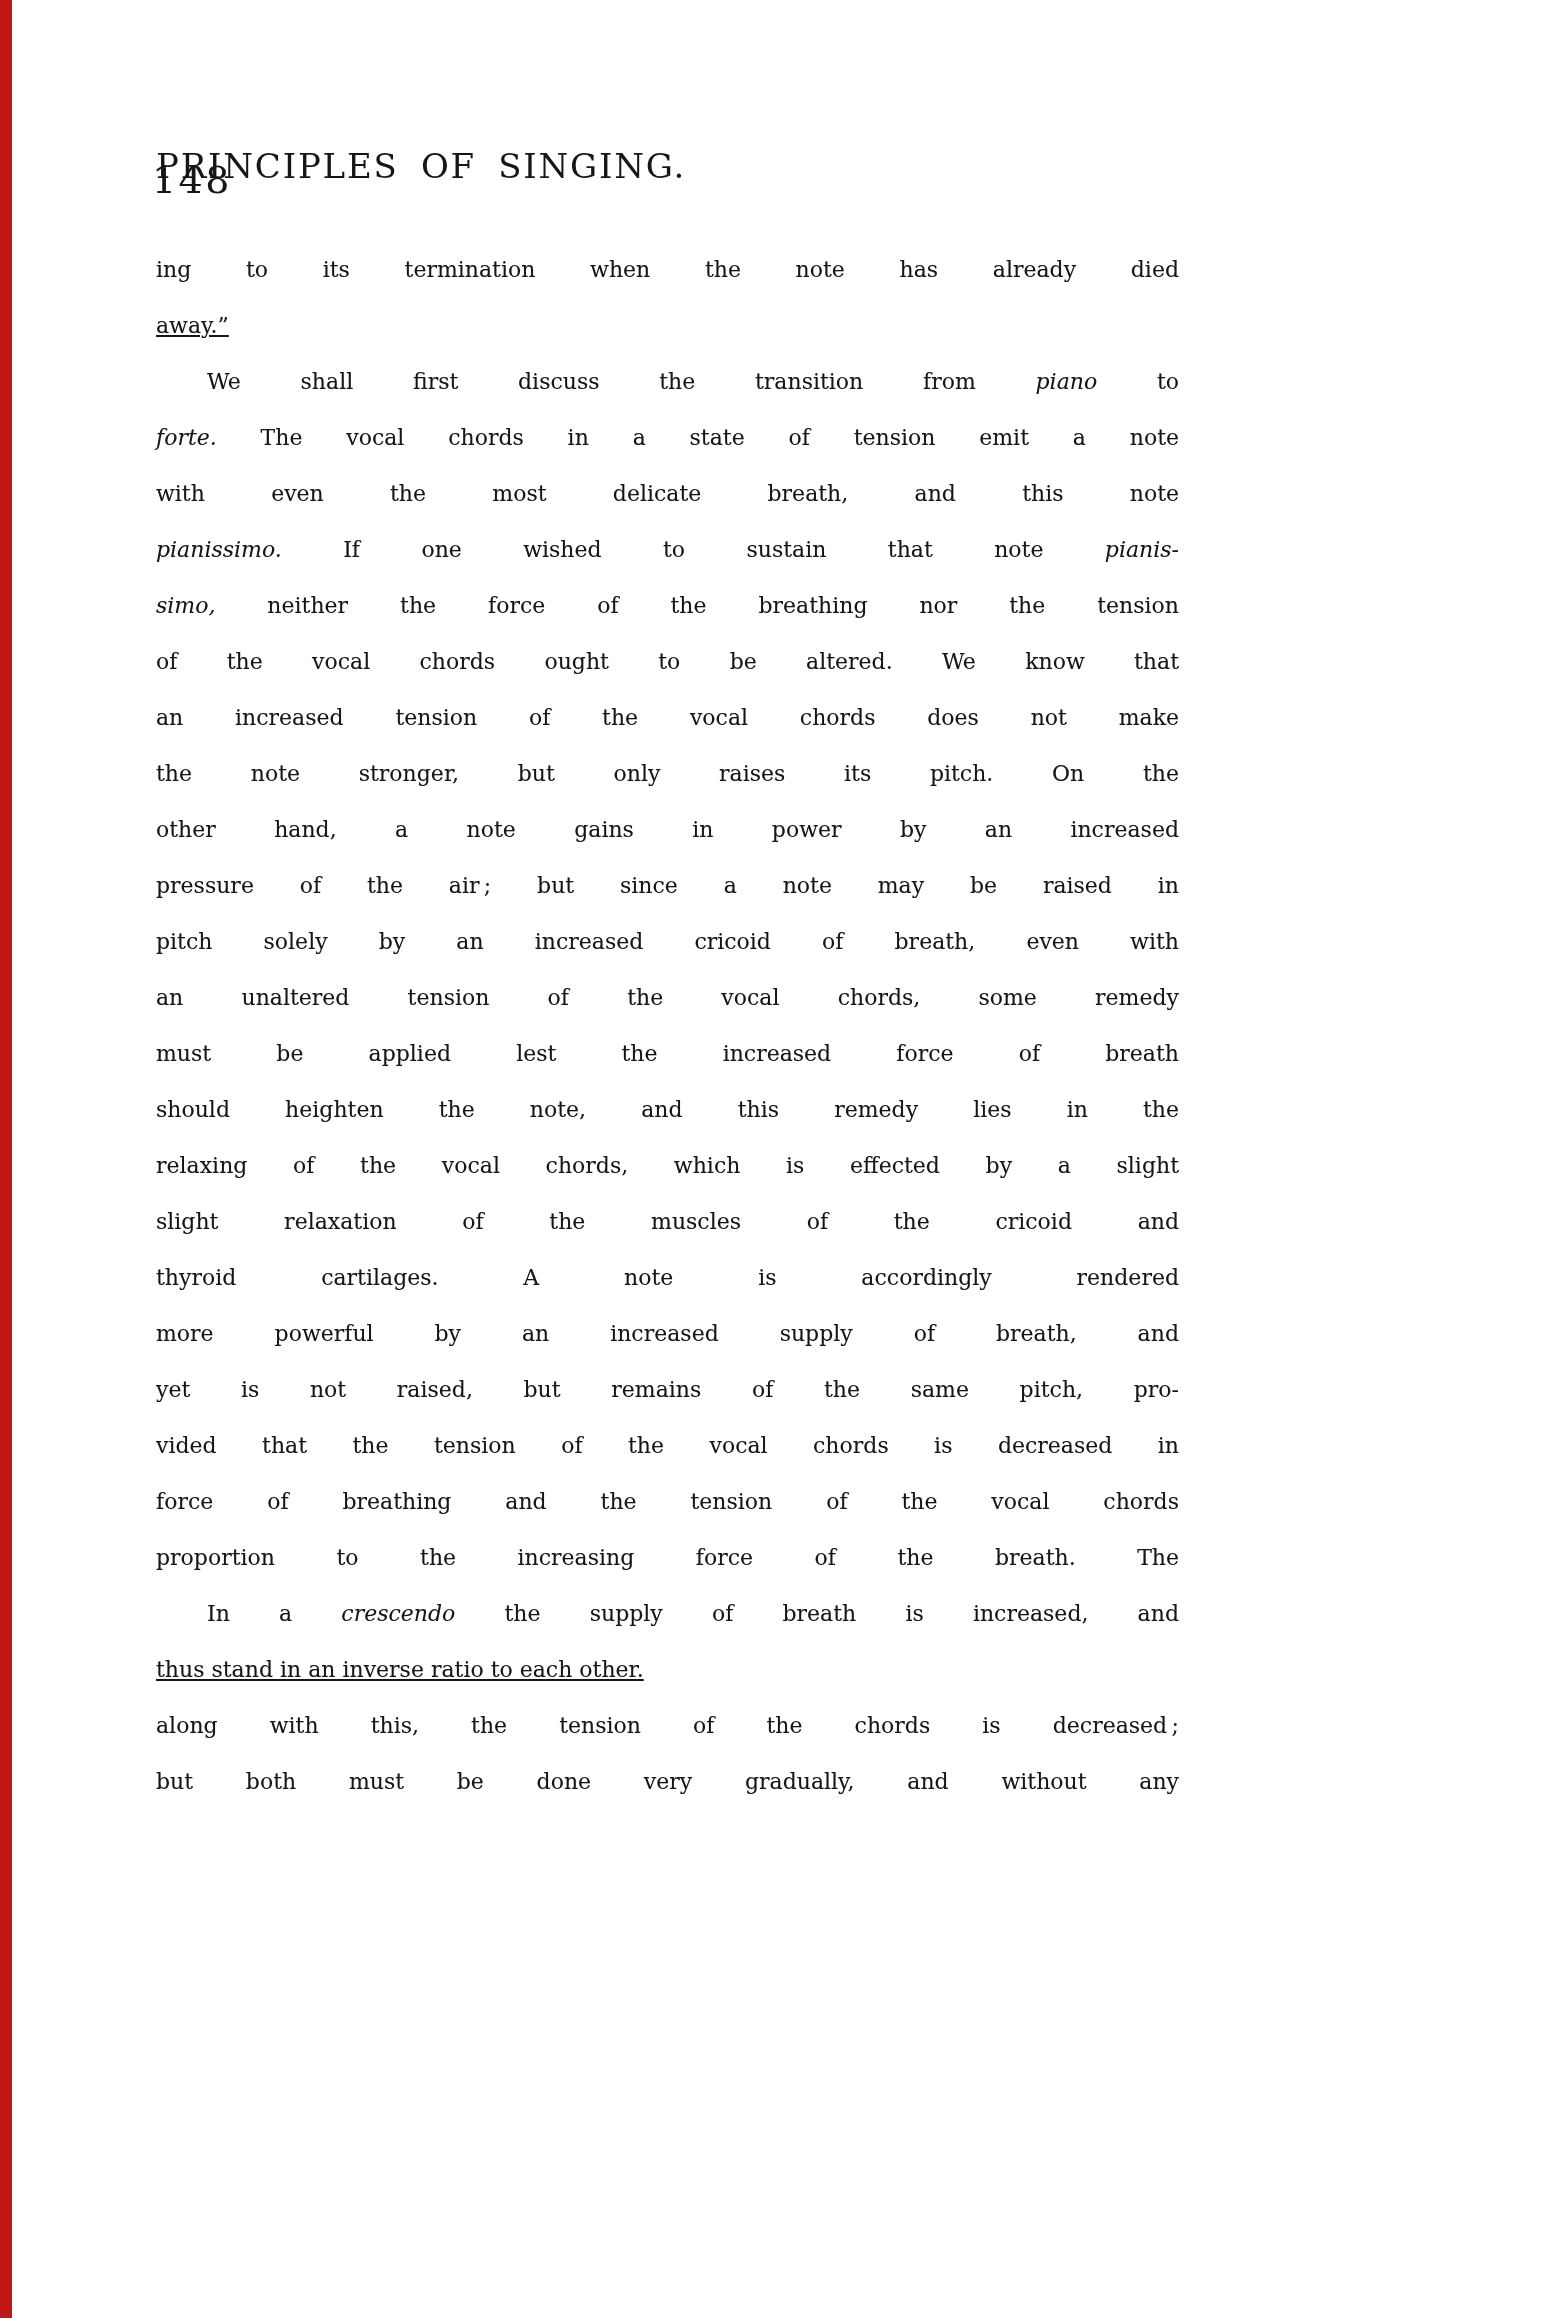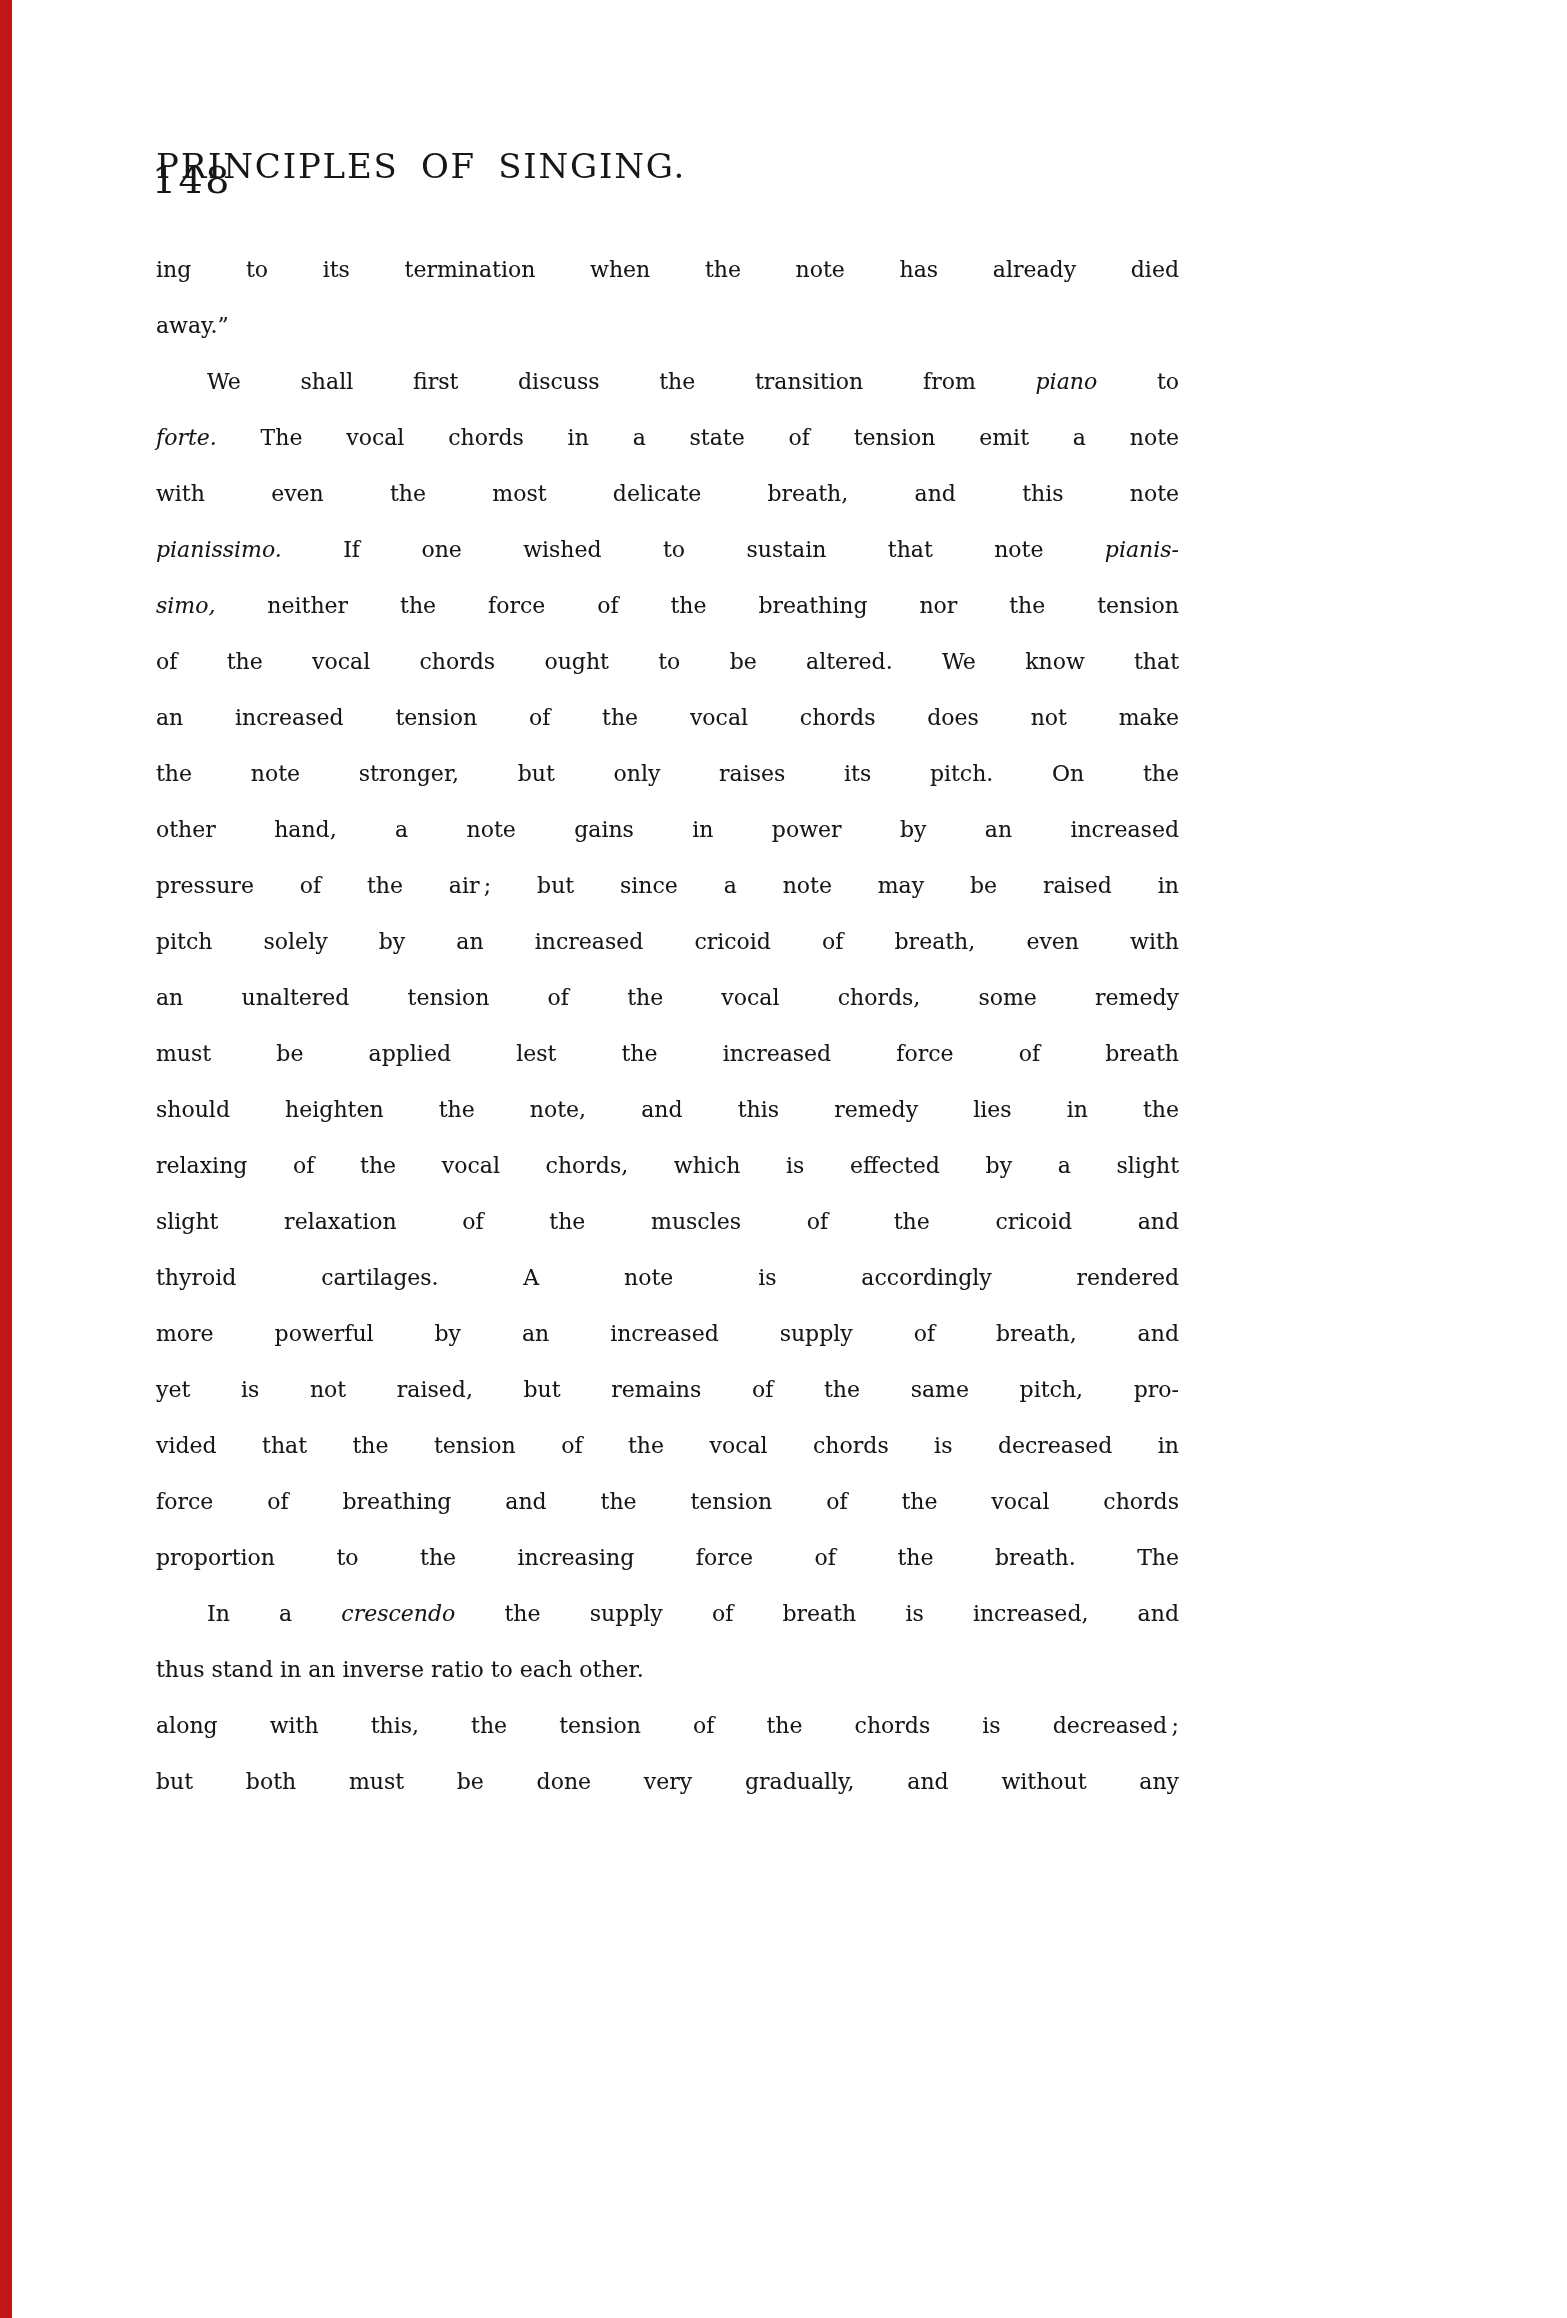--- a/index.html
+++ b/index.html
@@ -54,20 +54,21 @@
     height: 56px;
     line-height: 56px;
     font-size: 22px;
     text-align: justify;
     text-align-last: justify;
     text-shadow: 0 0 0.6px rgba(20,20,20,0.25);
   }
   .line.left {
     text-align: right;
     text-align-last: left;
+    text-decoration: underline;
   }
   .line.indent {
     text-indent: 51px;
   }
   .it {
     font-style: italic;
   }
 </style>
 </head>
 <body>

